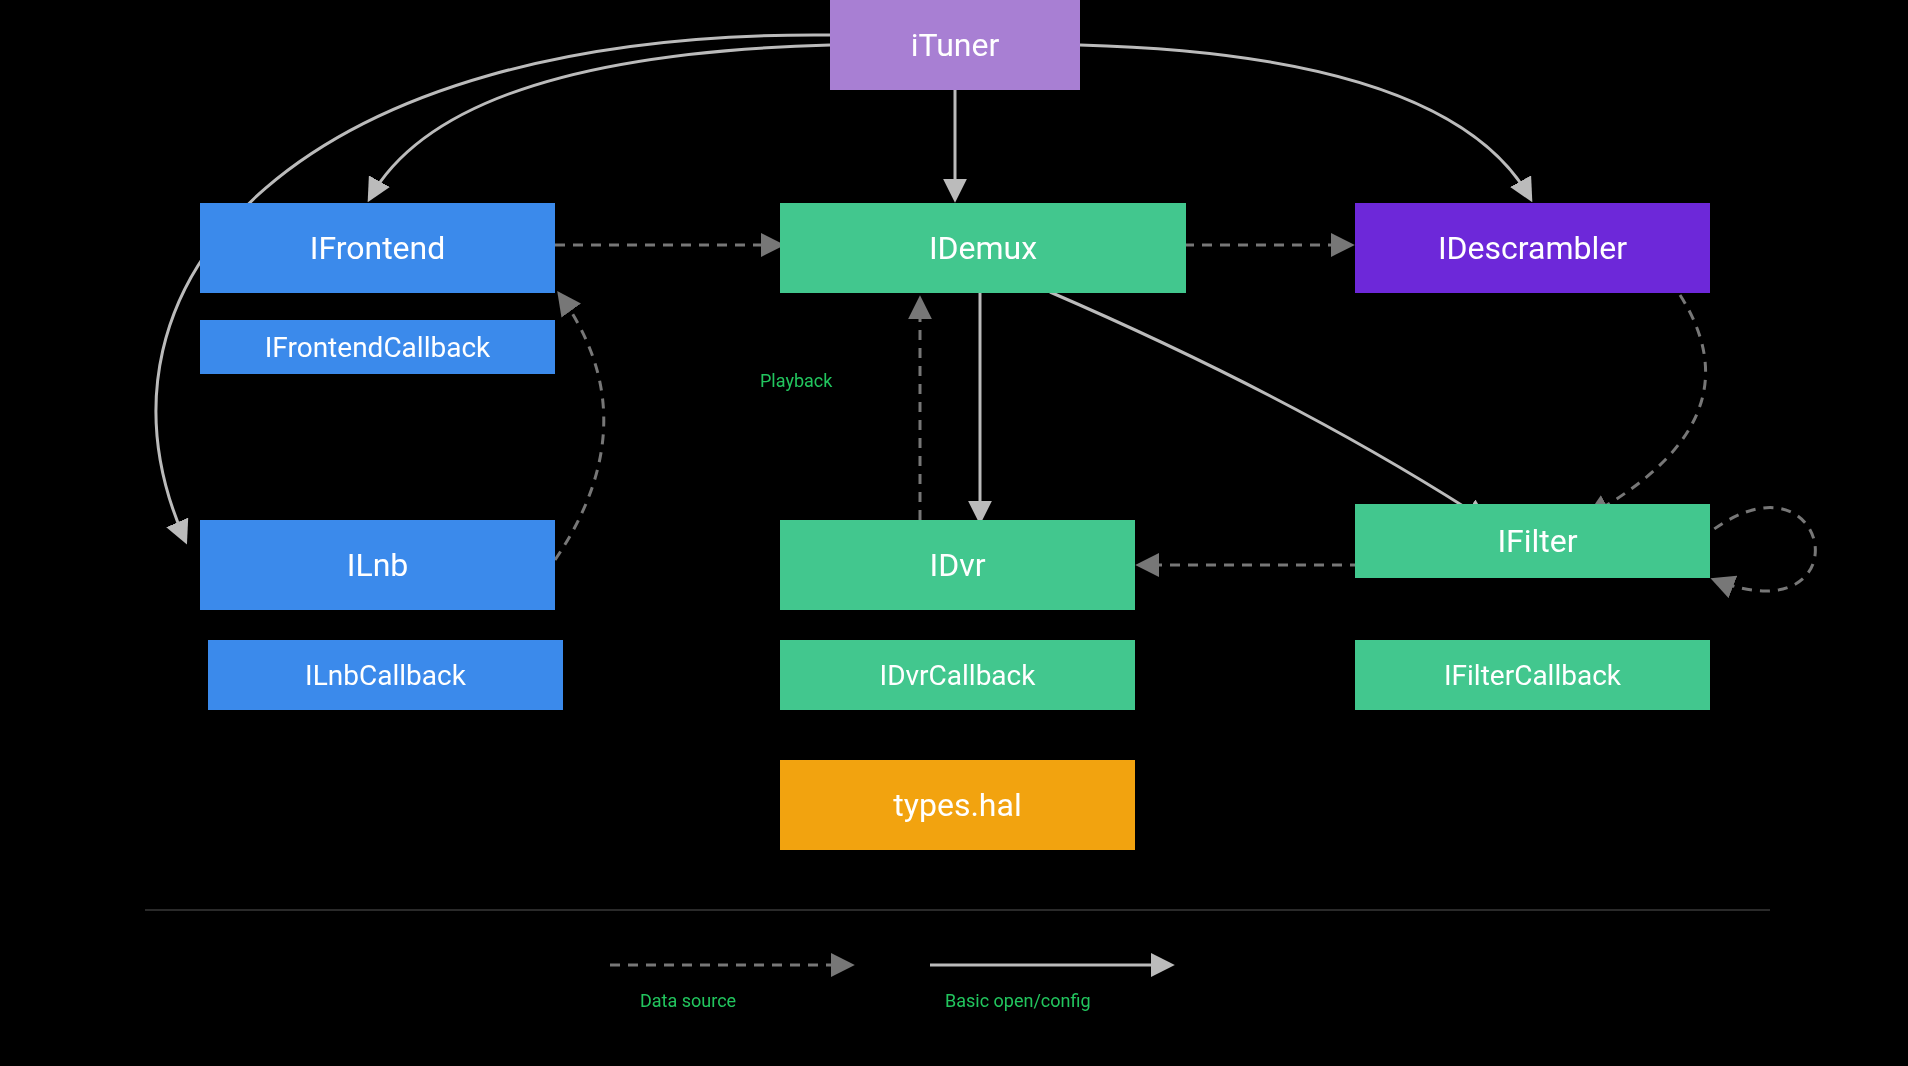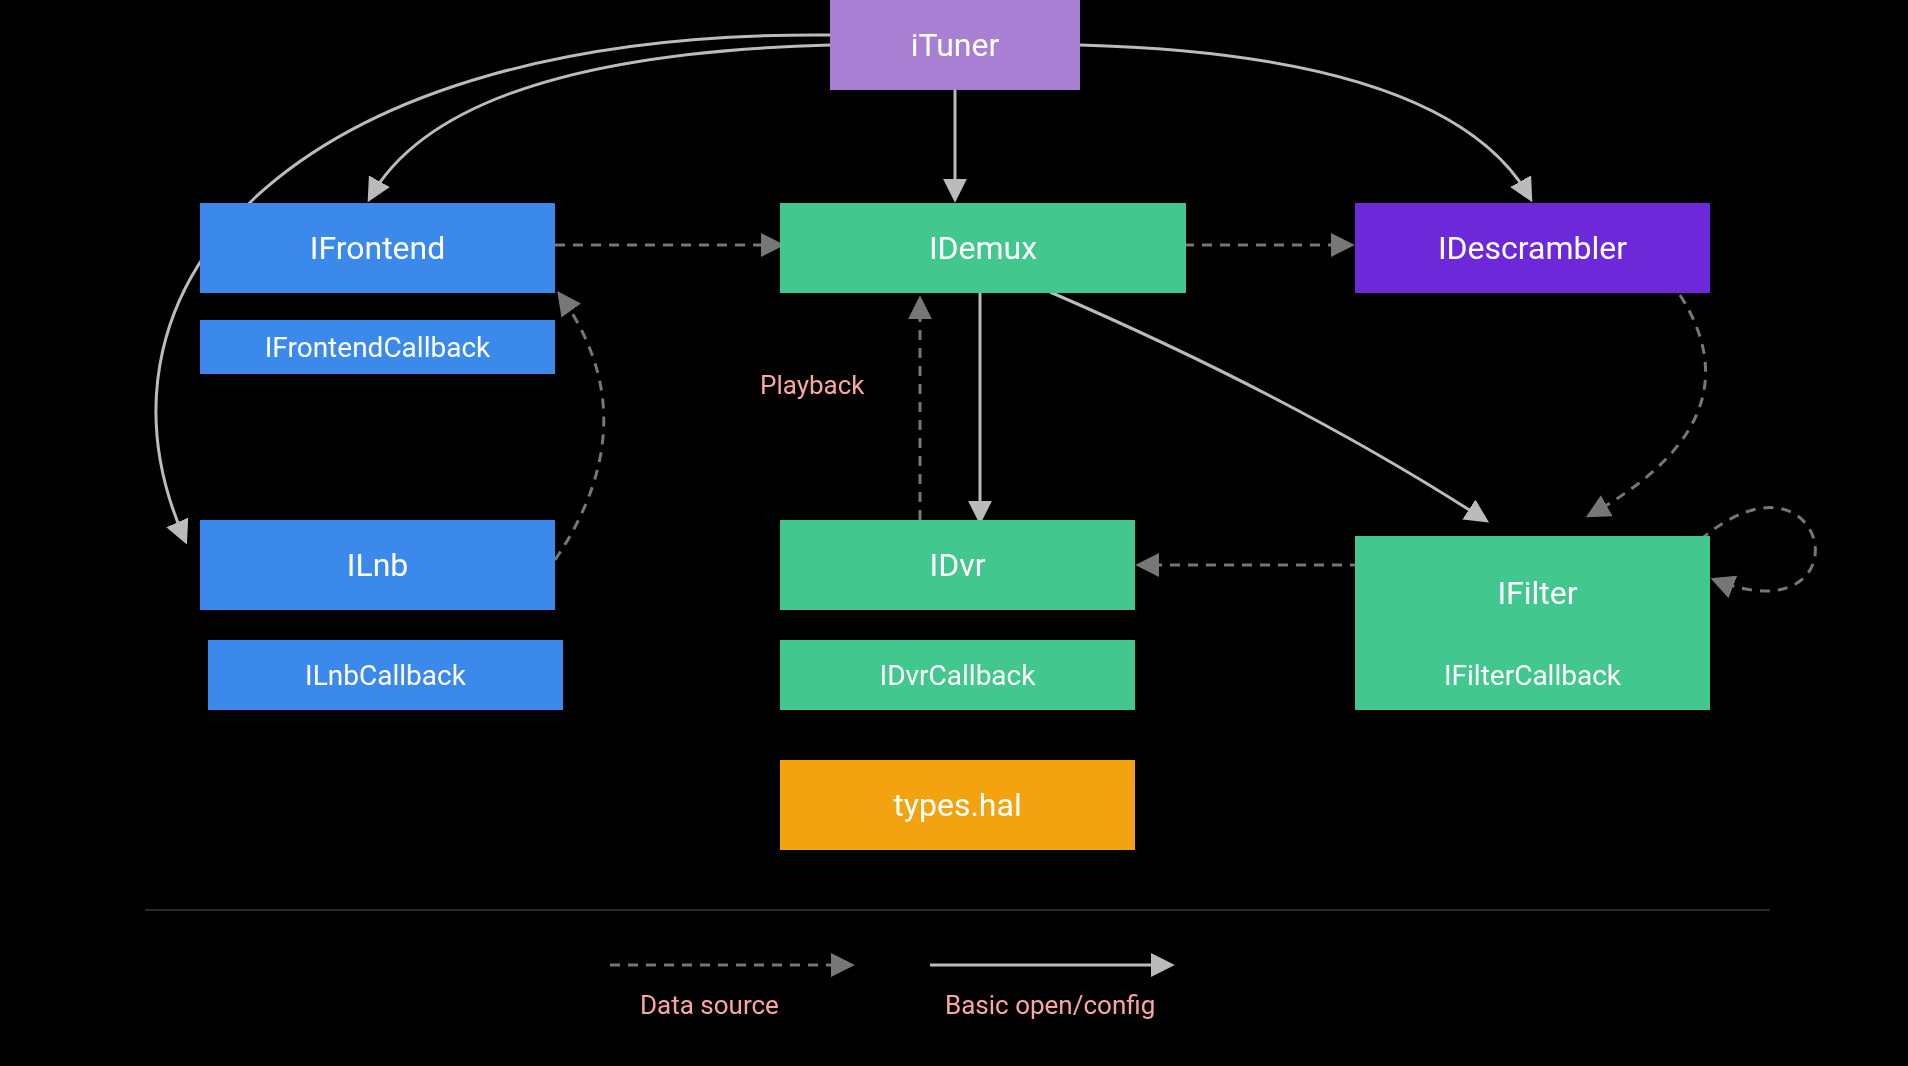--- a/index.html
+++ b/index.html
@@ -31,22 +31,22 @@
   .orange { background: #F2A30F; }
   svg.arrows {
     position: absolute;
     top: 0; left: 0;
     width: 1908px;
     height: 1066px;
     pointer-events: none;
   }
   .label {
     position: absolute;
-    color: #fca5a5;
-    font-size: 26px;
+    color: #22c55e;
+    font-size: 18px;
   }
 </style>
 </head>
 <body>
 
 <div class="canvas">
 
   <svg class="arrows" viewBox="0 0 1908 1066">
     <defs>
       <marker id="arrow-solid" viewBox="0 0 10 10" refX="8" refY="5" markerWidth="8" markerHeight="8" orient="auto-start-reverse">
@@ -119,21 +119,21 @@
   </div>
 
   <div class="box green" style="left:780px; top:520px; width:355px; height:90px;">
     <span>IDvr</span>
   </div>
 
   <div class="box green" style="left:780px; top:640px; width:355px; height:70px; font-size:28px;">
     <span>IDvrCallback</span>
   </div>
 
-  <div class="box green" style="left:1355px; top:536px; width:355px; height:114px;padding-left:10px;">
+  <div class="box green" style="left:1355px; top:504px; width:355px; height:74px;padding-left:10px;">
     <span>IFilter</span>
   </div>
 
   <div class="box green" style="left:1355px; top:640px; width:355px; height:70px; font-size:28px;">
     <span>IFilterCallback</span>
   </div>
 
   <div class="box orange" style="left:780px; top:760px; width:355px; height:90px;">
     <span>types.hal</span>
   </div>

